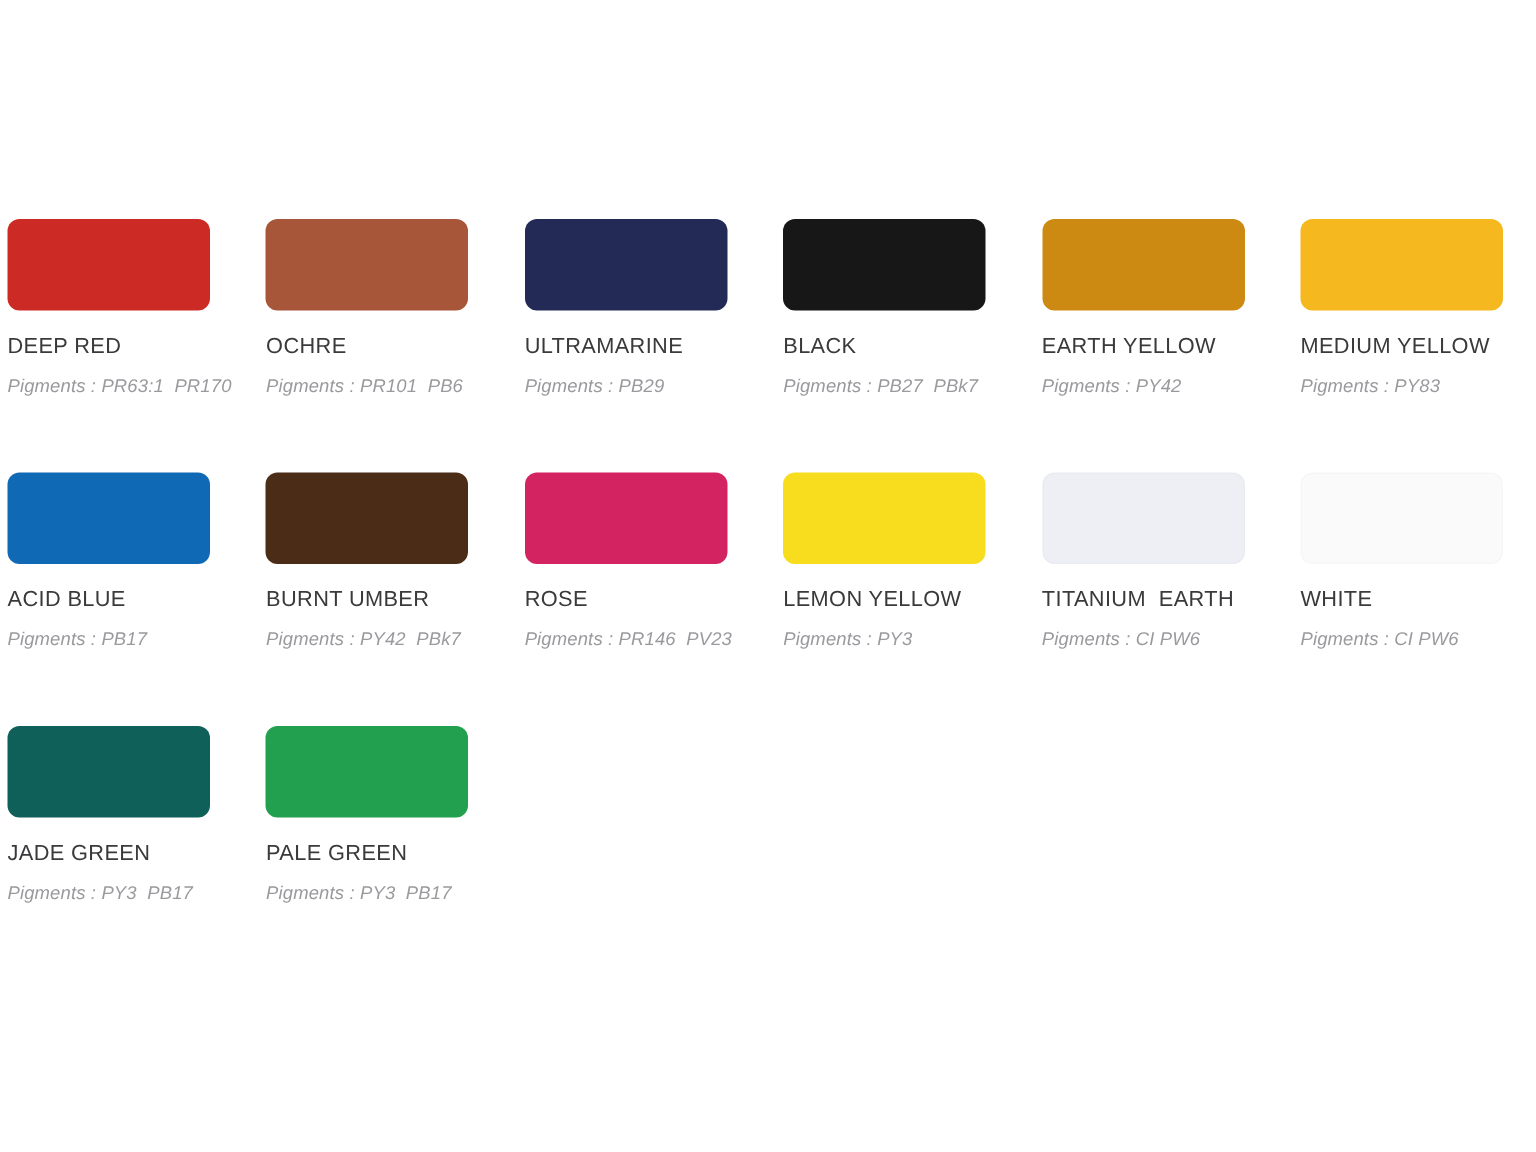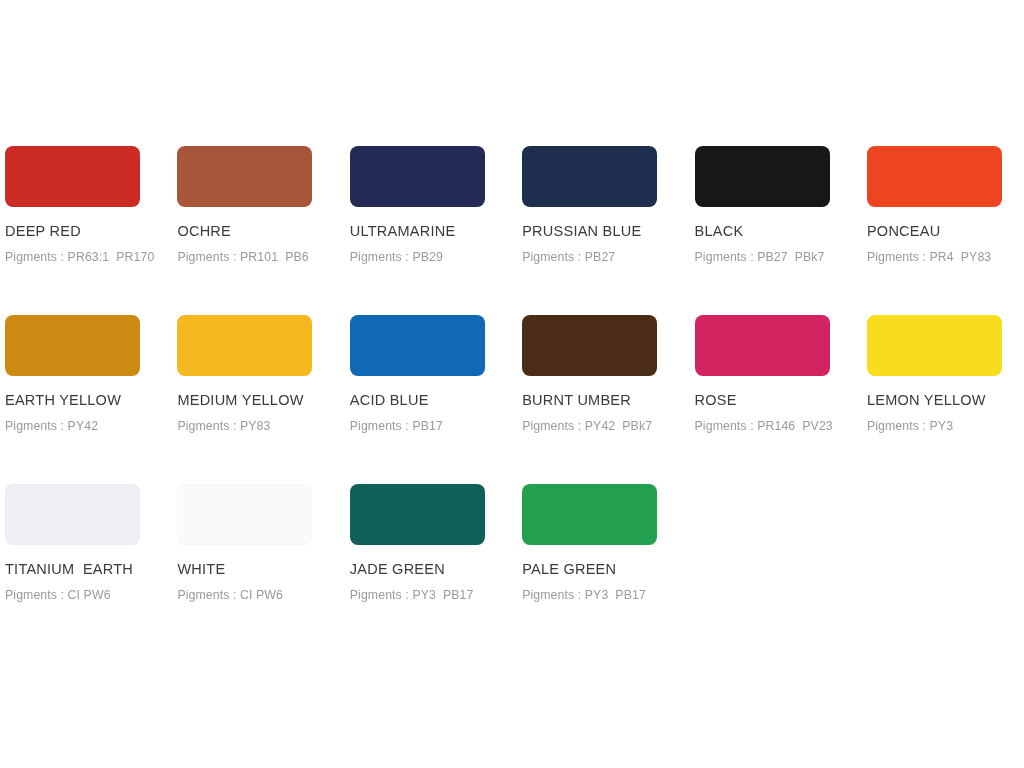--- a/index.html
+++ b/index.html
@@ -58,20 +58,21 @@
   }
 
   .swatch-pigments {
     margin-top: 12px;
     font-size: 12.3px;
     font-weight: 400;
     letter-spacing: 0.1px;
     color: #9a9a9e;
     white-space: pre;
     line-height: 1;
+    font-style: italic;
   }
 
   
   .swatch-chip.light {
     box-shadow: inset 0 0 0 1px rgba(0,0,0,0.015);
   }
 </style>
 </head>
 <body>
 
@@ -86,33 +87,23 @@
         <div class="swatch-chip" style="background: rgb(168, 86, 58);"></div>
         <div class="swatch-name">OCHRE</div>
         <div class="swatch-pigments">Pigments : PR101  PB6</div>
       </div>
       <div class="swatch-cell">
         <div class="swatch-chip" style="background: rgb(34, 42, 85);"></div>
         <div class="swatch-name">ULTRAMARINE</div>
         <div class="swatch-pigments">Pigments : PB29</div>
       </div>
       <div class="swatch-cell">
-        <div class="swatch-chip" style="background: rgb(28, 45, 78);"></div>
-        <div class="swatch-name">PRUSSIAN BLUE</div>
-        <div class="swatch-pigments">Pigments : PB27</div>
-      </div>
-      <div class="swatch-cell">
         <div class="swatch-chip" style="background: rgb(23, 23, 23);"></div>
         <div class="swatch-name">BLACK</div>
         <div class="swatch-pigments">Pigments : PB27  PBk7</div>
-      </div>
-      <div class="swatch-cell">
-        <div class="swatch-chip" style="background: rgb(238, 69, 33);"></div>
-        <div class="swatch-name">PONCEAU</div>
-        <div class="swatch-pigments">Pigments : PR4  PY83</div>
       </div>
       <div class="swatch-cell">
         <div class="swatch-chip" style="background: rgb(204, 138, 19);"></div>
         <div class="swatch-name">EARTH YELLOW</div>
         <div class="swatch-pigments">Pigments : PY42</div>
       </div>
       <div class="swatch-cell">
         <div class="swatch-chip" style="background: rgb(246, 184, 31);"></div>
         <div class="swatch-name">MEDIUM YELLOW</div>
         <div class="swatch-pigments">Pigments : PY83</div>

